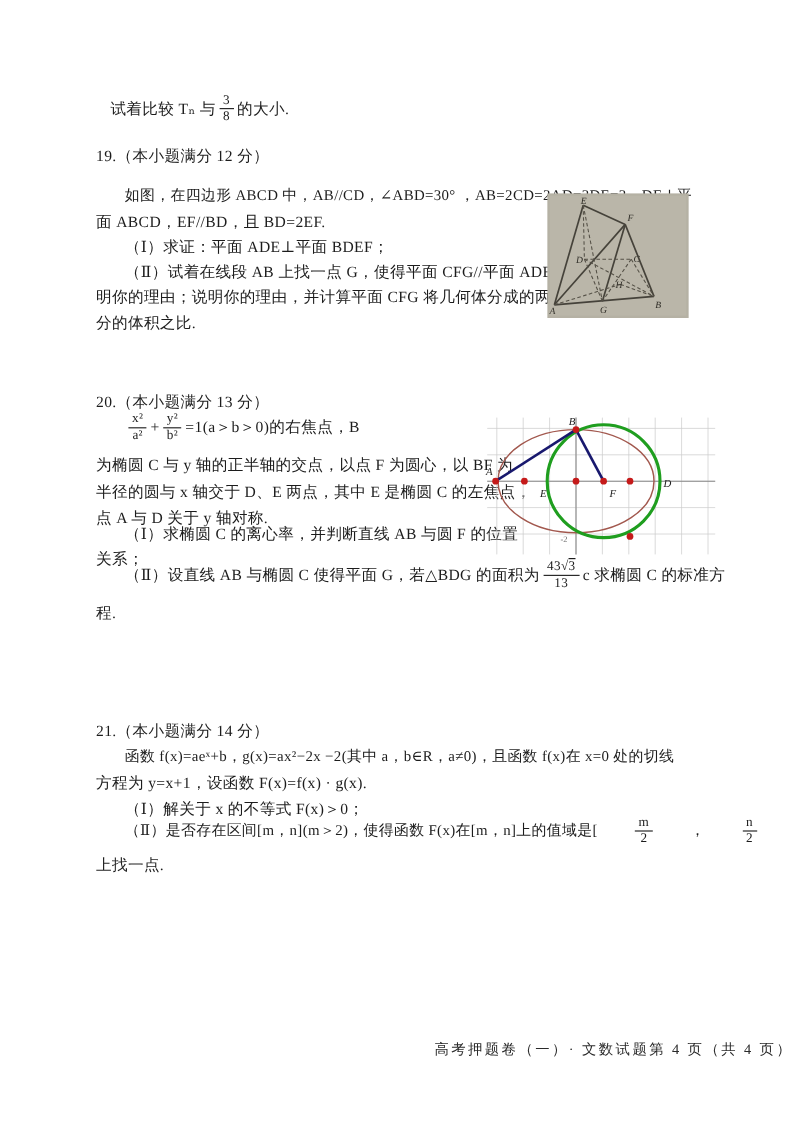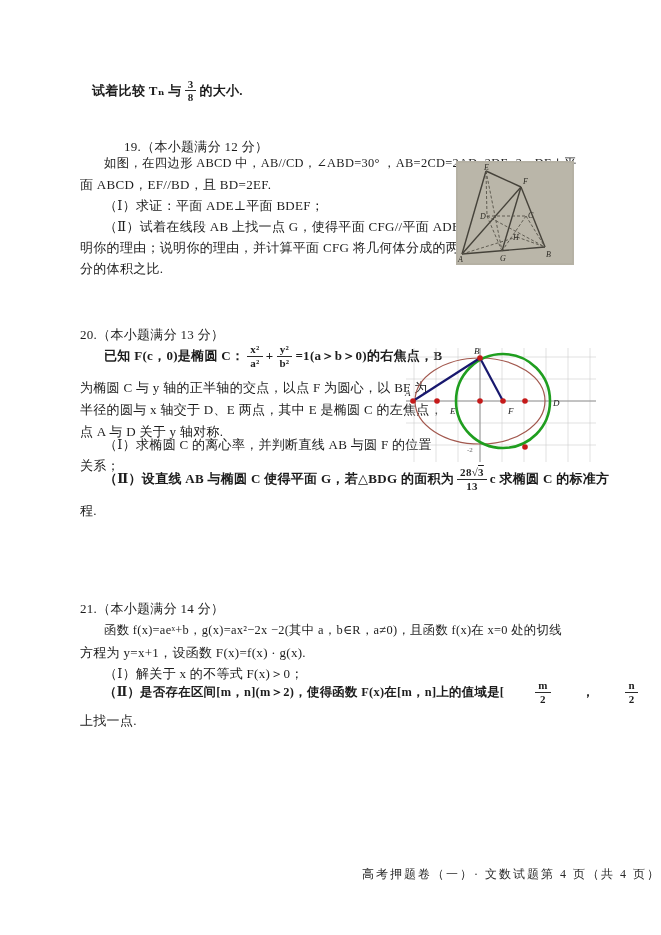--- a/index.html
+++ b/index.html
@@ -2,21 +2,21 @@
 <html><head>
 <meta charset="utf-8">
 <style>
   html,body{margin:0;padding:0;background:#ffffff;}
   .page{
     position:relative;width:661px;height:935px;background:#ffffff;overflow:hidden;
     font-family:"Liberation Serif","DejaVu Serif",serif;color:#1c1c1c;font-size:13px;
   }
   .abs{position:absolute;}
   .tl{white-space:pre;letter-spacing:0.3px;line-height:21px;}
-  .row{display:flex;align-items:center;white-space:pre;letter-spacing:0.3px;font-weight:bold;}
+  .row{display:flex;align-items:center;white-space:pre;letter-spacing:0.3px;}
   .frac{display:inline-flex;flex-direction:column;align-items:center;vertical-align:middle;
         font-size:11px;line-height:1.1;margin:0 3px;}
   .frac .num{display:block;border-bottom:1px solid #2a2a2a;padding:0 3px;text-align:center;}
   .frac .den{display:block;padding:0 3px;text-align:center;}
   .root{text-decoration:overline;}
   .footer{width:661px;text-align:right;font-size:12px;letter-spacing:2px;color:#2a2a2a;}
   svg text{font-family:"Liberation Serif","DejaVu Serif",serif;}
 </style>
 </head>
 <body>
@@ -25,21 +25,21 @@
 
   <div class="abs row" style="left:92px;top:78px;">
     <span>试着比较 Tₙ 与</span>
     <span class="frac">
       <span class="num">3</span>
       <span class="den">8</span>
     </span>
     <span>的大小.</span>
   </div>
 
-  <div class="abs tl" style="left:80px;top:136px;margin-left:44px;">19.（本小题满分 12 分）</div>
+  <div class="abs tl" style="left:80px;top:119px;">19.（本小题满分 12 分）</div>
   <div class="abs tl" style="left:104px;top:153px;font-size:12.4px;">如图，在四边形 ABCD 中，AB//CD，∠ABD=30° ，AB=2CD=2AD=2DE=2，DE⊥平</div>
   <div class="abs tl" style="left:80px;top:174px;">面 ABCD，EF//BD，且 BD=2EF.</div>
   <div class="abs tl" style="left:104px;top:195px;">（Ⅰ）求证：平面 ADE⊥平面 BDEF；</div>
   <div class="abs tl" style="left:104px;top:216px;">（Ⅱ）试着在线段 AB 上找一点 G，使得平面 CFG//平面 ADE，说</div>
   <div class="abs tl" style="left:80px;top:237px;">明你的理由；说明你的理由，并计算平面 CFG 将几何体分成的两部</div>
   <div class="abs tl" style="left:80px;top:258px;">分的体积之比.</div>
 
   <div class="abs" style="left:456px;top:161px;">
     <svg width="118" height="104" viewBox="0 0 118 104">
       <rect x="0" y="0" width="118" height="104" fill="#b5b1a4"></rect>
@@ -74,41 +74,40 @@
         <text x="57" y="79">H</text>
         <text x="2" y="101">A</text>
         <text x="44" y="100">G</text>
         <text x="90" y="96">B</text>
       </g>
     </svg>
   </div>
 
   <div class="abs tl" style="left:80px;top:324px;">20.（本小题满分 13 分）</div>
   <div class="abs row" style="left:104px;top:340px;height:32px;">
-    <span>已知 F(c，0)是椭圆 C：</span>
     <span class="frac">
       <span class="num">x²</span>
       <span class="den">a²</span>
     </span>
     <span>+</span>
     <span class="frac">
       <span class="num">y²</span>
       <span class="den">b²</span>
     </span>
     <span>=1(a＞b＞0)的右焦点，B</span>
   </div>
   <div class="abs tl" style="left:80px;top:377px;">为椭圆 C 与 y 轴的正半轴的交点，以点 F 为圆心，以 BF 为</div>
   <div class="abs tl" style="left:80px;top:399px;">半径的圆与 x 轴交于 D、E 两点，其中 E 是椭圆 C 的左焦点，</div>
   <div class="abs tl" style="left:80px;top:421px;">点 A 与 D 关于 y 轴对称.</div>
   <div class="abs tl" style="left:104px;top:434px;">（Ⅰ）求椭圆 C 的离心率，并判断直线 AB 与圆 F 的位置</div>
   <div class="abs tl" style="left:80px;top:455px;">关系；</div>
   <div class="abs row" style="left:104px;top:462px;height:34px;">
     <span>（Ⅱ）设直线 AB 与椭圆 C 使得平面 G，若△BDG 的面积为</span>
     <span class="frac">
-      <span class="num"><span>28</span><span>√</span><span class="root">3</span></span>
+      <span class="num"><span>43</span><span>√</span><span class="root">3</span></span>
       <span class="den">13</span>
     </span>
     <span>c 求椭圆 C 的标准方</span>
   </div>
   <div class="abs tl" style="left:80px;top:500px;">程.</div>
 
   <div class="abs" style="left:404px;top:344px;">
     <svg width="196" height="123" viewBox="0 0 196 123">
 
       <g stroke="#cccccc" stroke-width="0.6">

